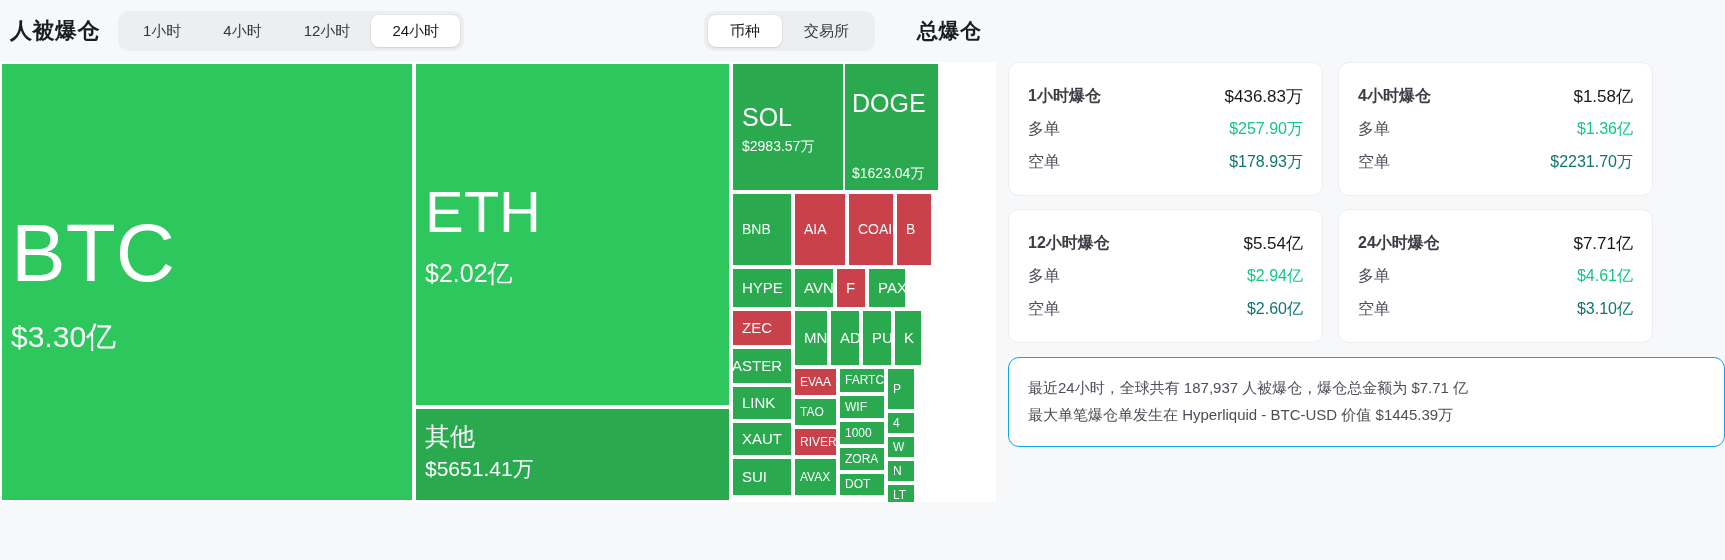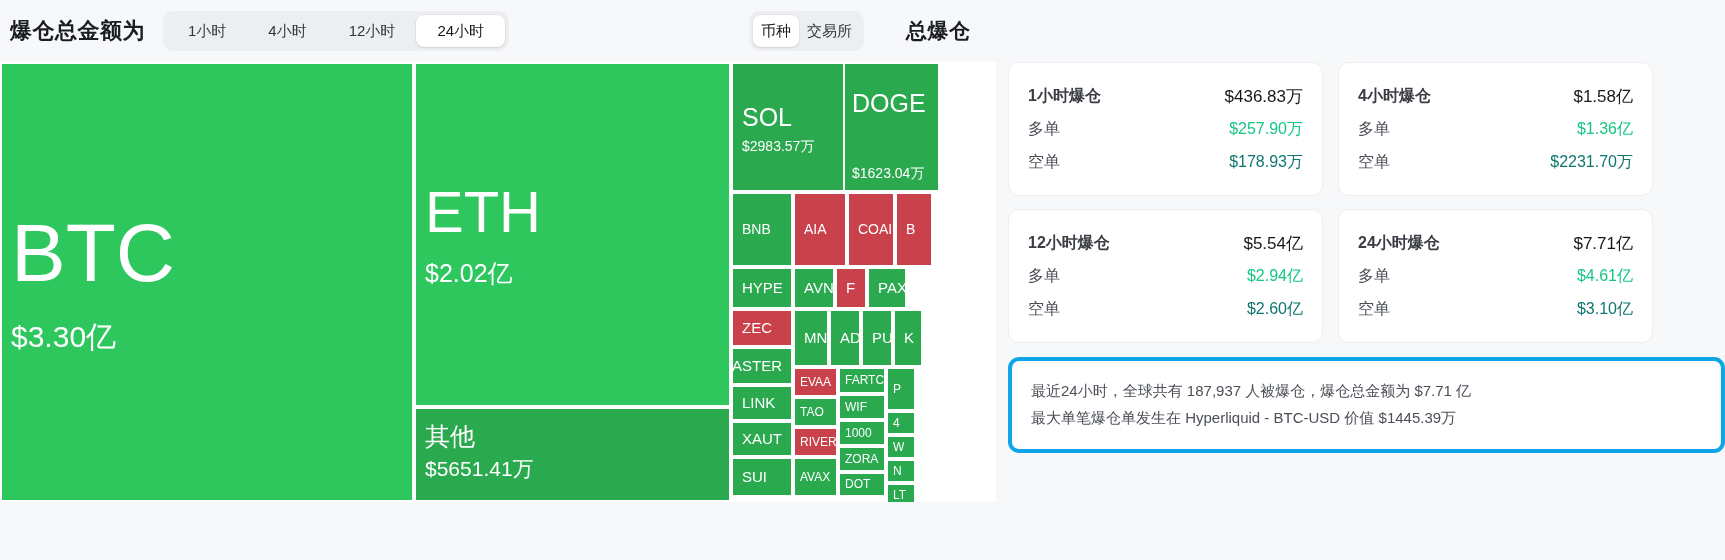--- a/index.html
+++ b/index.html
@@ -29,21 +29,21 @@
     font-size: 15px; color: #33363b; background: transparent;
     border: 0; border-radius: 8px; height: 32px;
     padding: 0 21px; cursor: pointer; white-space: nowrap;
     font-family: inherit; line-height: 32px;
   }
   .seg-btn.active {
     background: #ffffff; color: #16181c;
     box-shadow: 0 1px 2px rgba(16,24,40,.10), 0 0 0 1px rgba(16,24,40,.03);
   }
   .seg.mode { margin-left: 240px; }
-  .seg.mode .seg-btn { padding: 0 8px; }
+  .seg.mode .seg-btn { padding: 0 22px; }
   .right-title {
     font-size: 21px; font-weight: 700; color: #1b1d21;
     margin-left: 42px; letter-spacing: 0.5px;
   }
 
   
   .treemap {
     position: absolute; left: 0; top: 62px;
     width: 996px; height: 440px;
     overflow: hidden; background: #ffffff;
@@ -93,32 +93,32 @@
   }
   .row .lbl { font-size: 16px; color: #4b4f57; }
   .row.head .lbl { font-size: 16px; color: #3a3d43; font-weight: 700; }
   .row.head .amt { font-size: 17px; color: #16181c; font-weight: 400; }
   .row .amt { font-size: 16px; }
   .amt.long  { color: #16c784; }
   .amt.short { color: #0f766e; }
 
   .note {
     margin-top: 14px; width: 717px;
-    background: #ffffff; border: 4px solid #0ea5e9; border-radius: 11px;
+    background: #ffffff; border: 1px solid #0ea5e9; border-radius: 11px;
     padding: 16px 19px 17px 19px;
   }
   .note p { font-size: 15px; color: #4b4f57; line-height: 1.82; white-space: nowrap; }
 </style>
 </head>
 <body>
 
 <div class="page">
 
   <div class="header">
-    <div class="page-title">爆仓总金额为</div>
+    <div class="page-title">人被爆仓</div>
 
     <div class="seg">
       <button class="seg-btn">1小时</button>
       <button class="seg-btn">4小时</button>
       <button class="seg-btn">12小时</button>
       <button class="seg-btn active">24小时</button>
     </div>
 
     <div class="seg mode">
       <button class="seg-btn active">币种</button>

